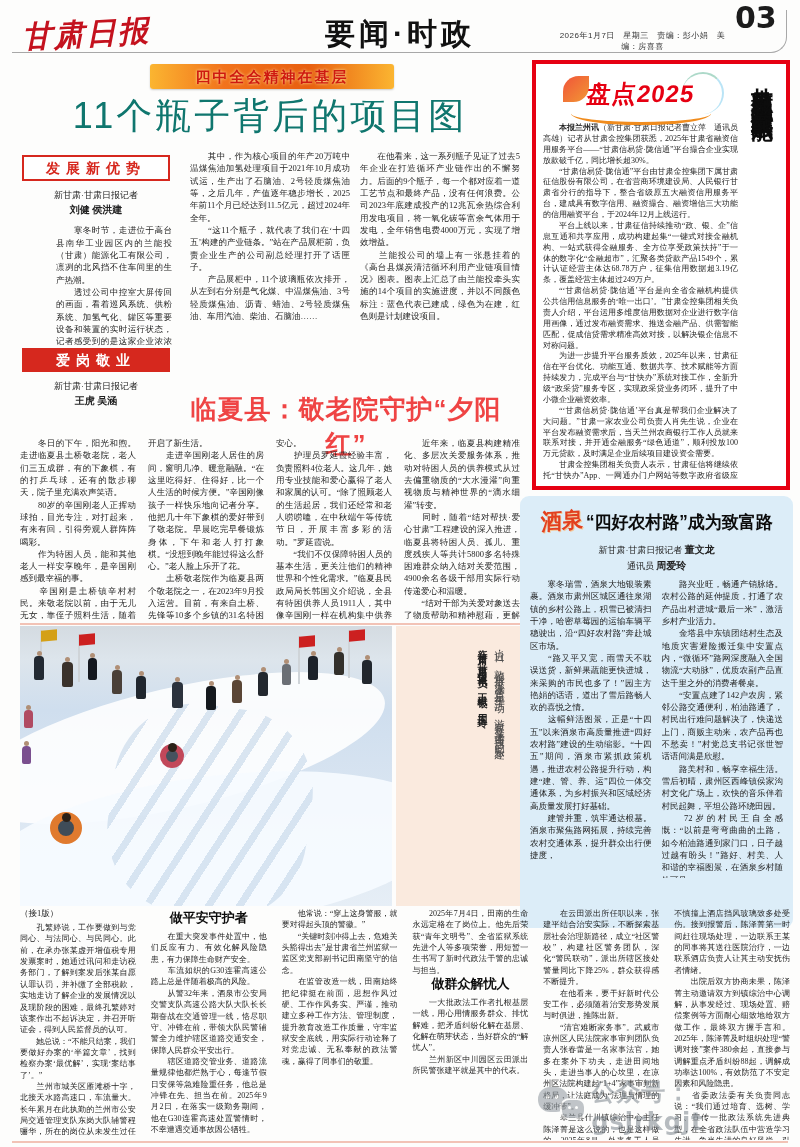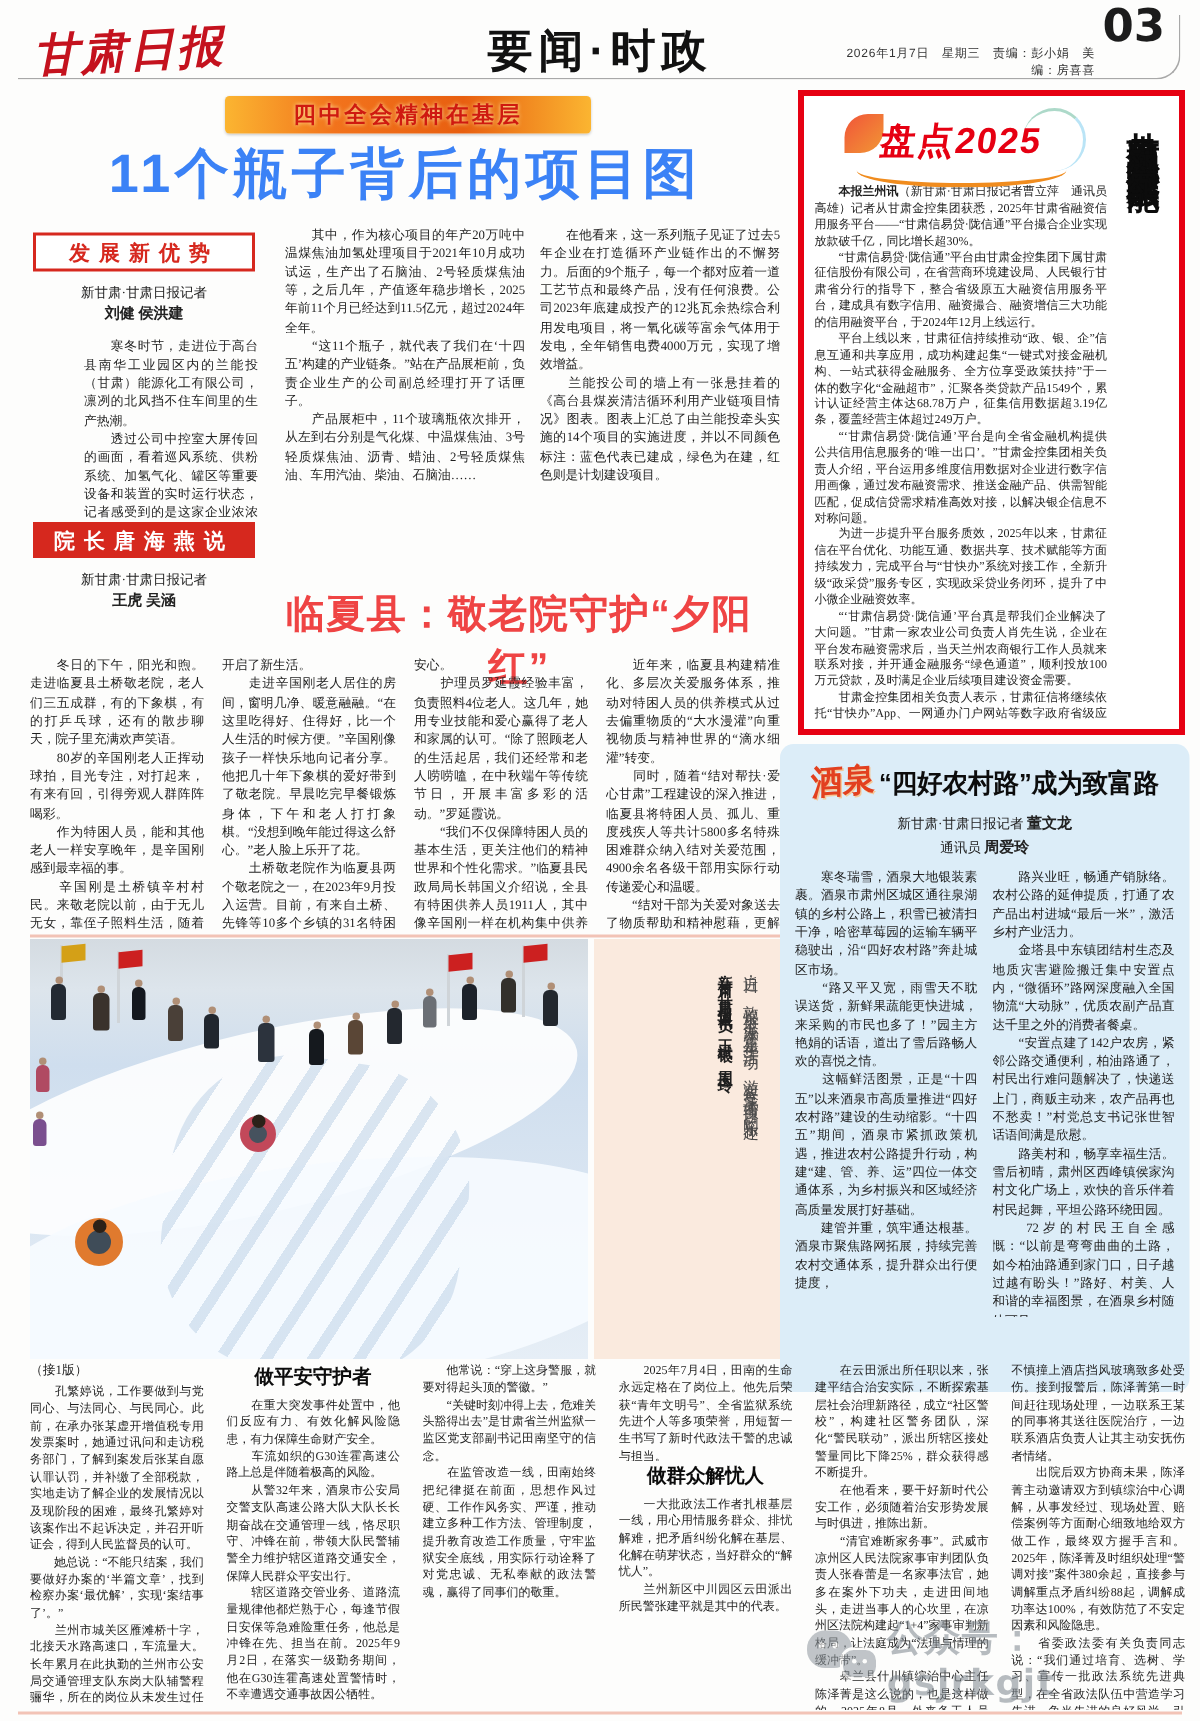--- a/index.html
+++ b/index.html
@@ -7,29 +7,29 @@
        font-family:"Liberation Serif",serif;color:#222;}
   .abs{position:absolute;}
   .sans{font-family:"Liberation Sans",sans-serif;}
   
   .hdr-rule{left:12px;top:10px;width:774px;height:42px;border-bottom:1.5px solid #a8a8a8;
             border-right:1.5px solid #a8a8a8;border-radius:0 0 16px 0;}
   .masthead{left:22px;top:14px;font-family:"DejaVu Serif",serif;font-style:italic;font-weight:bold;
             font-size:30px;color:#c4121e;transform:rotate(-3deg);letter-spacing:2px;}
   .section-title{left:300px;top:14px;width:200px;text-align:center;font-weight:bold;
                  font-size:30px;letter-spacing:4px;color:#111;}
-  .hdr-meta{left:555px;top:30px;width:175px;font-size:8px;color:#333;text-align:right;letter-spacing:.5px;}
+  .hdr-meta{left:555px;top:30px;width:175px;font-size:8px;color:#333;text-align:center;letter-spacing:.5px;}
   .page-no{left:735px;top:0;font-family:"DejaVu Sans",sans-serif;font-weight:bold;font-size:30px;color:#1c1c1c;}
   
   .banner{left:150px;top:64px;width:244px;height:25px;border-radius:3px;text-align:center;line-height:25px;
           background:linear-gradient(90deg,#fbb531,#f2731c 30%,#e85f10 65%,#fbb531);
           color:#cf1a10;font-weight:bold;font-size:15px;letter-spacing:2px;
           text-shadow:0 0 3px #ffe9a8;box-shadow:0 1px 2px rgba(0,0,0,.2);}
-  .a1-headline{left:20px;top:92px;width:500px;text-align:center;font-weight:bold;font-size:36px;
-               letter-spacing:3px;color:#3b82f6;}
+  .a1-headline{left:20px;top:92px;width:500px;text-align:center;font-weight:normal;font-size:36px;
+               letter-spacing:3px;color:#0f766e;}
   .label-outline{height:22px;line-height:22px;border:2px solid #d6281e;color:#d6281e;background:#fff;
                  text-align:center;font-weight:bold;font-size:14px;letter-spacing:6px;margin:0 2px;}
   .label-solid{height:24px;line-height:24px;background:#d6281e;color:#fff;text-align:center;
                font-weight:bold;font-size:14px;letter-spacing:6px;margin:0 2px;}
   .byline{text-align:center;font-size:9px;margin:7px 0 6px;line-height:1.6;color:#222;}
   .byline b{font-size:10px;}
   .col{font-size:8.5px;line-height:1.45;text-align:justify;white-space:pre-line;overflow:hidden;color:#1e1e1e;}
   .a1col{width:160px;height:242px;}
   
   .a2-headline{left:172px;top:392px;width:348px;text-align:center;font-weight:bold;font-size:26px;
@@ -128,21 +128,21 @@
 　　透过公司中控室大屏传回的画面，看着巡风系统、供粉系统、加氢气化、罐区等重要设备和装置的实时运行状态，记者感受到的是这家企业浓浓的生产热度。
 　　兰能投（甘肃）能源化工有限公司是兰州能源投资集团公司的全资子公司。“十四五”时期，这家企业聚焦煤化工产业，积极应对市场变化，先后建成了年产20万吨中温煤焦油加氢处理项目、柴油调和、汽油调和、加气加油站等项目，产业链条越做越长。</div>
 </div>
 <div class="abs col a1col" style="left:190px;top:150px;">　　其中，作为核心项目的年产20万吨中温煤焦油加氢处理项目于2021年10月成功试运，生产出了石脑油、2号轻质煤焦油等，之后几年，产值逐年稳步增长，2025年前11个月已经达到11.5亿元，超过2024年全年。
 　　“这11个瓶子，就代表了我们在‘十四五’构建的产业链条。”站在产品展柜前，负责企业生产的公司副总经理打开了话匣子。
 　　产品展柜中，11个玻璃瓶依次排开，从左到右分别是气化煤、中温煤焦油、3号轻质煤焦油、沥青、蜡油、2号轻质煤焦油、车用汽油、柴油、石脑油……</div>
 <div class="abs col a1col" style="left:360px;top:150px;">　　在他看来，这一系列瓶子见证了过去5年企业在打造循环产业链作出的不懈努力。后面的9个瓶子，每一个都对应着一道工艺节点和最终产品，没有任何浪费。公司2023年底建成投产的12兆瓦余热综合利用发电项目，将一氧化碳等富余气体用于发电，全年销售电费4000万元，实现了增效增益。
 　　兰能投公司的墙上有一张悬挂着的《高台县煤炭清洁循环利用产业链项目情况》图表。图表上汇总了由兰能投牵头实施的14个项目的实施进度，并以不同颜色标注：蓝色代表已建成，绿色为在建，红色则是计划建设项目。</div>
 
 <div class="abs" style="left:20px;top:348px;width:152px;">
-  <div class="label-solid sans">院长唐海燕说</div>
+  <div class="label-solid sans">爱岗敬业</div>
   <div class="byline">
     <span>新甘肃·甘肃日报记者</span><br>
     <b>王虎 吴涵</b>
   </div>
 </div>
 <div class="abs a2-headline sans">临夏县：敬老院守护“夕阳红”</div>
 <div class="abs a2cols">
   <div class="col">　　冬日的下午，阳光和煦。走进临夏县土桥敬老院，老人们三五成群，有的下象棋，有的打乒乓球，还有的散步聊天，院子里充满欢声笑语。
 　　80岁的辛国刚老人正挥动球拍，目光专注，对打起来，有来有回，引得旁观人群阵阵喝彩。
 　　作为特困人员，能和其他老人一样安享晚年，是辛国刚感到最幸福的事。

